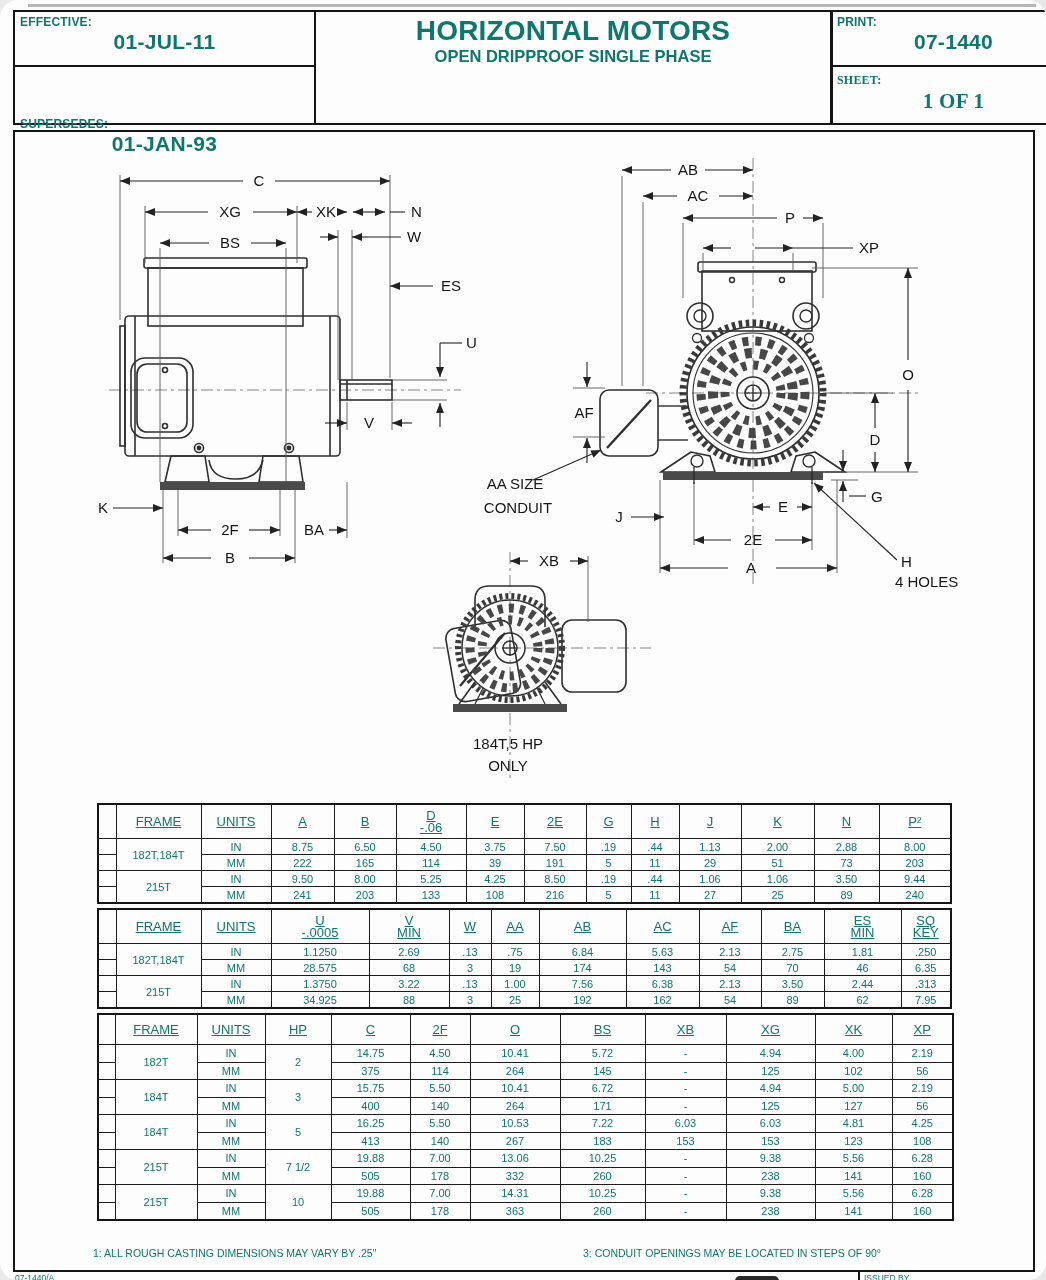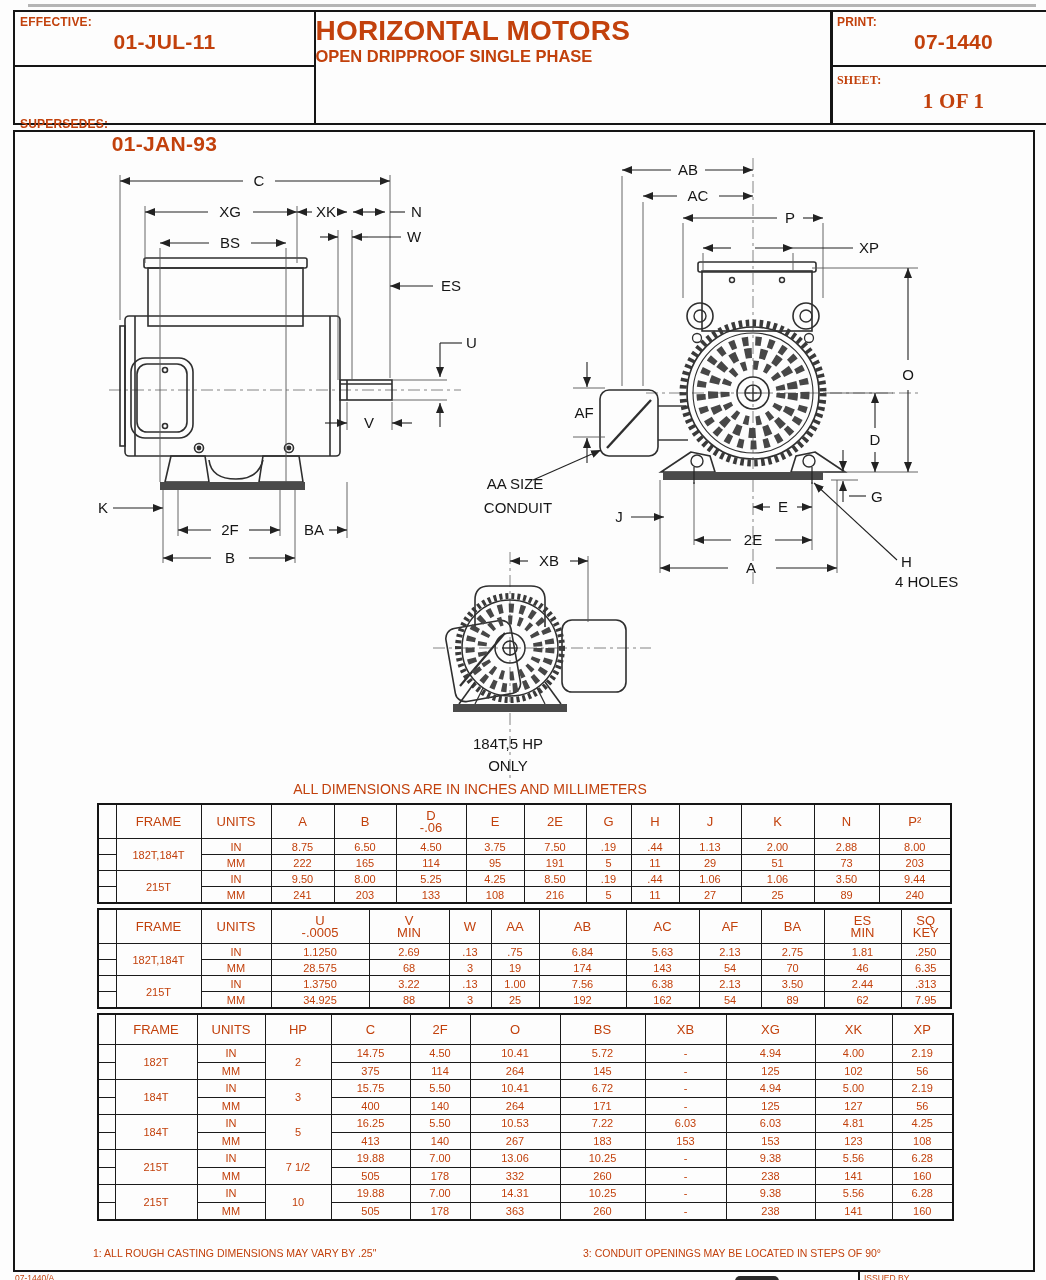--- a/index.html
+++ b/index.html
@@ -1,32 +1,32 @@
 <!DOCTYPE html>
 <html><head>
 <meta charset="utf-8">
 <style>
   html,body{margin:0;padding:0;background:#e9e9e9;}
   .sheet{position:relative;width:1046px;height:1280px;background:#fdfdfd;
-         font-family:"Liberation Sans",sans-serif;color:#c2410c;overflow:hidden;}
+         font-family:"Liberation Sans",sans-serif;color:#0f766e;overflow:hidden;border-radius:18px;}
   .abs{position:absolute;box-sizing:border-box;}
   .frame{border:2.5px solid #151515;}
   .scanline{background:#b5b5b5;}
   
   .hdr-cell{border:2.5px solid #151515;}
   .hdr-sub{position:absolute;left:0;right:0;box-sizing:border-box;}
   .hdr-label{font-size:12px;font-weight:bold;padding:3px 5px 0 5px;letter-spacing:.2px;}
   .hdr-value{font-size:21px;font-weight:bold;text-align:center;margin-top:1px;letter-spacing:.3px;}
-  .title-main{font-size:28px;font-weight:bold;line-height:30px;letter-spacing:.2px;margin-top:4px;}
-  .title-sub{font-size:16.5px;font-weight:bold;text-align:left;line-height:20px;}
+  .title-main{font-size:28px;font-weight:bold;text-align:center;line-height:30px;letter-spacing:.2px;margin-top:4px;}
+  .title-sub{font-size:16.5px;font-weight:bold;text-align:center;line-height:20px;}
   
   .dim-table{border-collapse:collapse;table-layout:fixed;width:855px;border:2.5px solid #151515;}
   .dim-table th,.dim-table td{border:1.2px solid #1b1b1b;text-align:center;vertical-align:middle;
       font-size:11px;padding:0;overflow:hidden;white-space:pre-line;line-height:12px;}
-  .dim-table th{font-size:13px;font-weight:normal;height:33px;}
+  .dim-table th{font-size:13px;font-weight:normal;height:33px;text-decoration:underline;}
   .t12 tbody td{height:15px;}
   .t3 tbody td{height:16.5px;}
   .t3 th{height:29px;}
   
   .dim{font-size:15px;fill:#161616;}
   .cap{font-size:15px;fill:#161616;}
   .note{font-size:10.5px;line-height:12.5px;white-space:pre;}
   .tiny{font-size:8.5px;}
 </style>
 </head>
@@ -298,21 +298,20 @@
       <g stroke="#222" stroke-width="1.1" fill="none">
         <line x1="515" y1="431" x2="497" y2="431" marker-end="url(#ar)"></line>
         <line x1="557" y1="431" x2="575" y2="431" marker-end="url(#ar)"></line>
       </g>
       <text class="dim" x="536" y="436" text-anchor="middle">XB</text>
       <text class="cap" x="495" y="619" text-anchor="middle">184T,5 HP</text>
       <text class="cap" x="495" y="641" text-anchor="middle">ONLY</text>
     </g>
   </svg>
 
-  <div class="abs" style="left:40px;top:781px;width:860px;text-align:center;font-size:14px;">ALL DIMENSIONS ARE IN INCHES AND MILLIMETERS</div>
 
   <div class="abs t12" style="left:97px;top:803px;">
       <table class="dim-table">
         <colgroup>
           <col style="width: 18px;">
           <col style="width: 85px;">
           <col style="width: 70px;">
           <col style="width: 63px;">
           <col style="width: 62px;">
           <col style="width: 70px;">
@@ -360,21 +359,21 @@
             <td>2.00</td>
             <td>2.88</td>
             <td>8.00</td>
           </tr>
           <tr>
             <td></td>
             <td>MM</td>
             <td>222</td>
             <td>165</td>
             <td>114</td>
-            <td>95</td>
+            <td>39</td>
             <td>191</td>
             <td>5</td>
             <td>11</td>
             <td>29</td>
             <td>51</td>
             <td>73</td>
             <td>203</td>
           </tr>
           <tr>
             <td></td>

